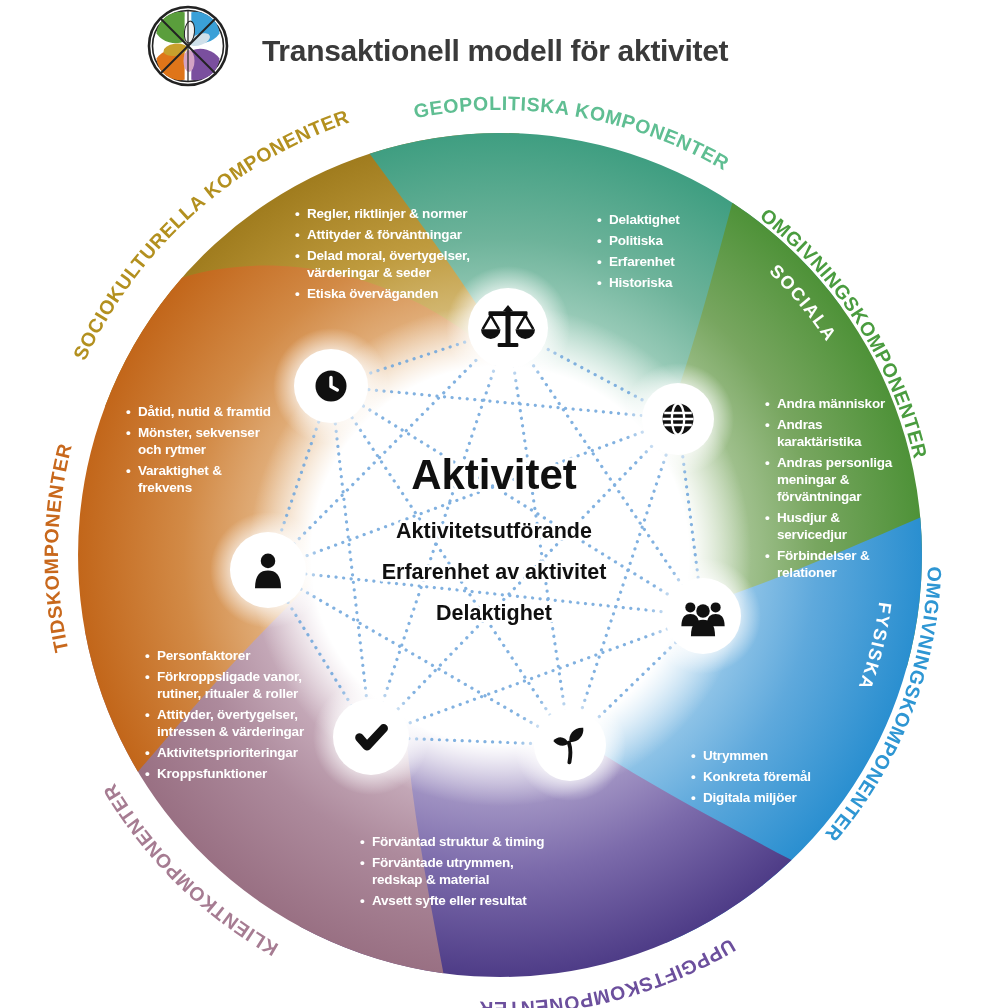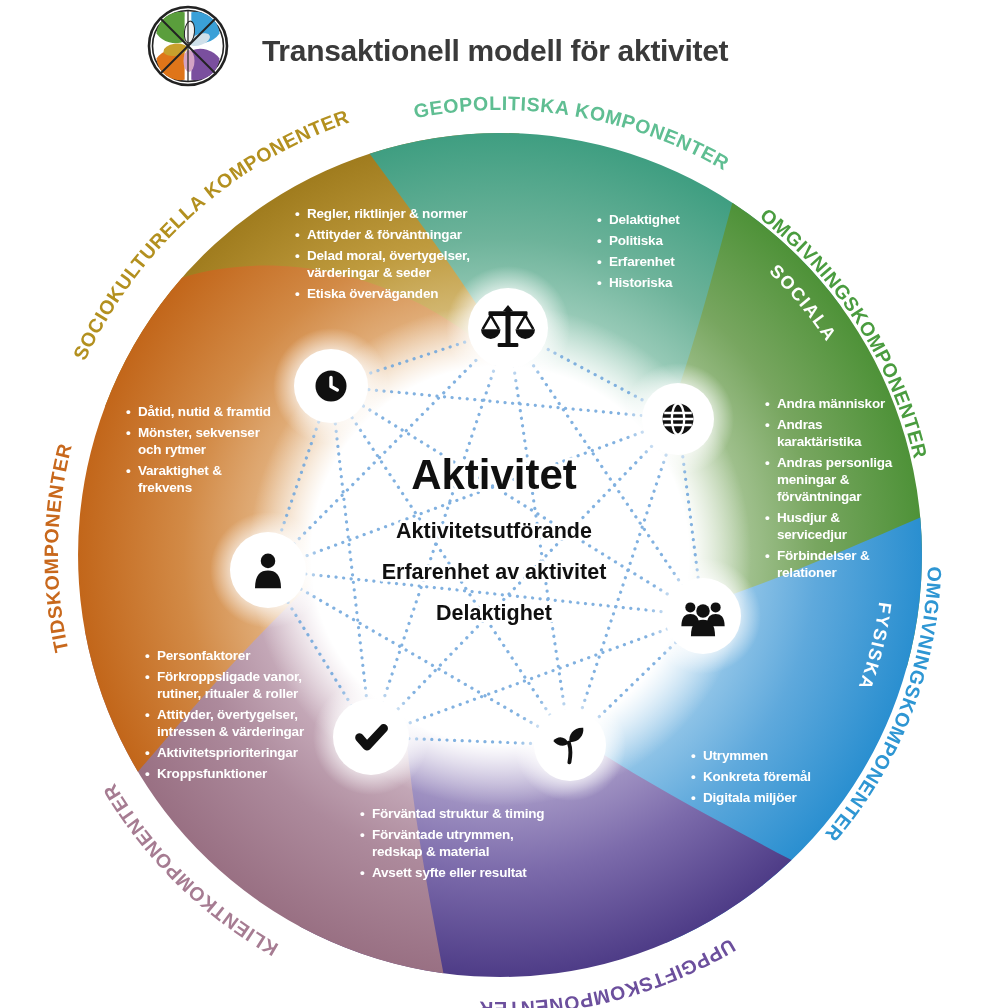--- a/index.html
+++ b/index.html
@@ -13,21 +13,21 @@
   
   .blist{position:absolute;list-style:none;margin:13px;padding:0;color:#fff;
          font-size:13.5px;font-weight:bold;letter-spacing:-0.2px;}
   .blist li{position:relative;padding-left:13px;margin-bottom:4px;line-height:1.26;
             white-space:pre-line;}
   .blist li::before{content:"•";position:absolute;left:1px;}
   .list-sociokulturella{left:281px;top:192px;width:205px;}
   .list-geopolitiska{left:583px;top:198px;width:170px;}
   .list-sociala{left:751px;top:382px;width:155px;}
   .list-fysiska{left:677px;top:734px;width:170px;}
-  .list-uppgift{left:346px;top:792px;width:210px;}
+  .list-uppgift{left:346px;top:820px;width:210px;}
   .list-klient{left:131px;top:634px;width:210px;}
   .list-tids{left:112px;top:390px;width:175px;}
   
   .seg-label{font-family:"Liberation Sans",sans-serif;font-weight:bold;font-size:19.5px;letter-spacing:0.6px;}
   .seg-sublabel{font-family:"Liberation Sans",sans-serif;font-weight:bold;font-size:18px;letter-spacing:1.6px;fill:#ffffff;}
   .center-title{font-family:"Liberation Sans",sans-serif;font-weight:bold;font-size:42px;fill:#101010;
                 paint-order:stroke;stroke:#ffffff;stroke-width:6px;}
   .center-line{font-family:"Liberation Sans",sans-serif;font-weight:bold;font-size:21.5px;fill:#101010;
                paint-order:stroke;stroke:#ffffff;stroke-width:5px;}
   .icon-glyph{fill:#101010;}

